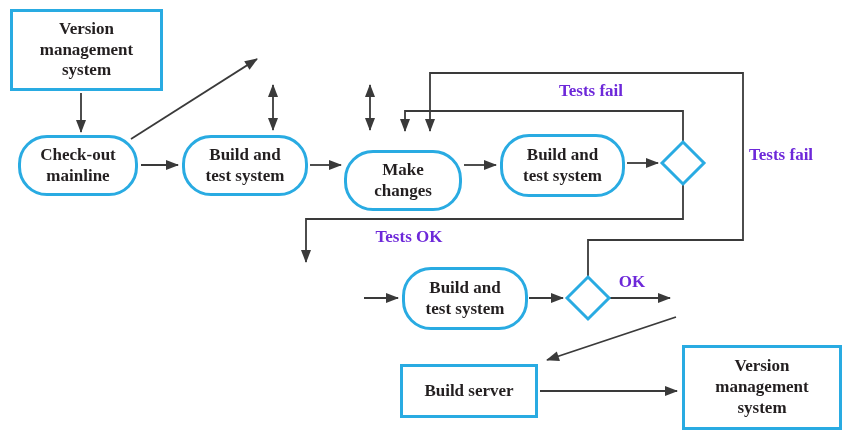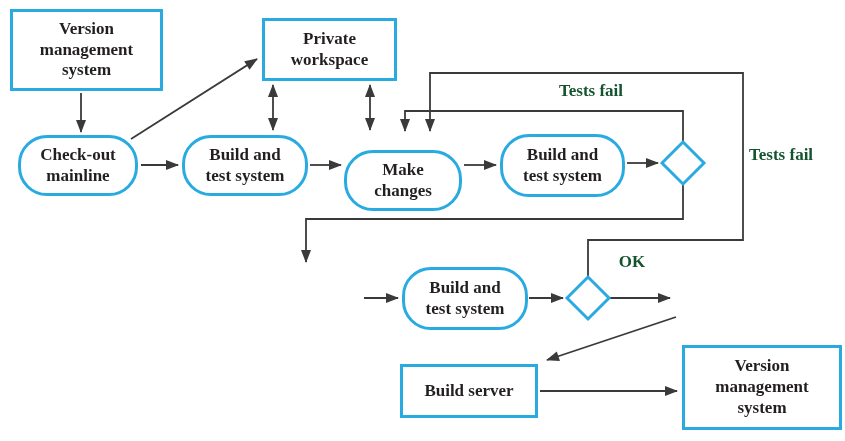--- a/index.html
+++ b/index.html
@@ -17,21 +17,21 @@
     border:3px solid #29abe2;
     background:#ffffff;
     color:#231f20;
     font-size:17px; font-weight:600; line-height:1.22;
     display:flex; align-items:center; justify-content:center;
     text-align:center; white-space:pre-line;
   }
   .rounded { border-radius:29px; }
   .elabel {
     position:absolute; z-index:2;
-    color:#14532d;
+    color:#6d28d9;
     font-size:17px; font-weight:600;
     text-align:center;
   }
 </style>
 </head>
 <body>
 
 <div id="canvas">
 
   <svg id="wires" width="845" height="441" viewBox="0 0 845 441">
@@ -64,22 +64,20 @@
     <g stroke="#29abe2" stroke-width="3" fill="#ffffff" stroke-linejoin="miter">
       <polygon points="662,163 683,142 704,163 683,184"></polygon>
       <polygon points="567,298 588,277 609,298 588,319"></polygon>
     </g>
   </svg>
 
   <div class="node" style="left:10px; top:9px; width:153px; height:82px;">Version
 management
 system</div>
 
-  <div class="node" style="left:262px; top:18px; width:135px; height:63px;">Private
-workspace</div>
 
   <div class="node rounded" style="left:18px; top:135px; width:120px; height:61px;">Check-out
 mainline</div>
 
   <div class="node rounded" style="left:182px; top:135px; width:126px; height:61px;">Build and
 test system</div>
 
   <div class="node rounded" style="left:344px; top:150px; width:118px; height:61px;">Make
 changes</div>
 
@@ -94,16 +92,17 @@
   <div class="node" style="left:400px; top:364px; width:138px; height:54px;">Build server</div>
 
   <div class="node" style="left:682px; top:345px; width:160px; height:85px;">Version
 management
 system</div>
 
   <div class="elabel" style="left:531px; top:81px; width:120px;">Tests fail</div>
 
   <div class="elabel" style="left:749px; top:145px; width:100px; text-align:left;">Tests fail</div>
 
+  <div class="elabel" style="left:349px; top:227px; width:120px;">Tests OK</div>
 
-  <div class="elabel" style="left:607px; top:252px; width:50px;">OK</div>
+  <div class="elabel" style="left:607px; top:272px; width:50px;">OK</div>
 
 </div>
 
 </body></html>

